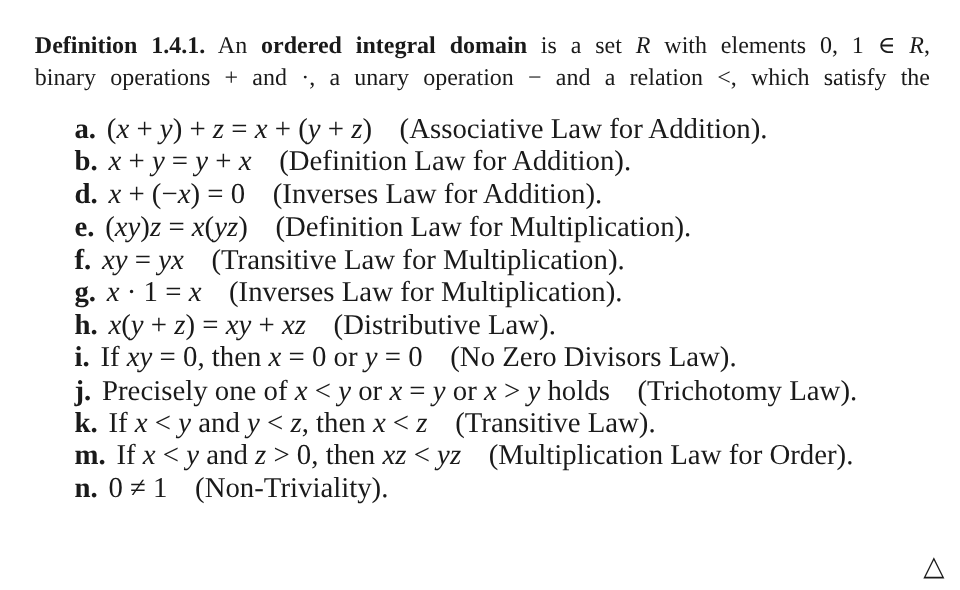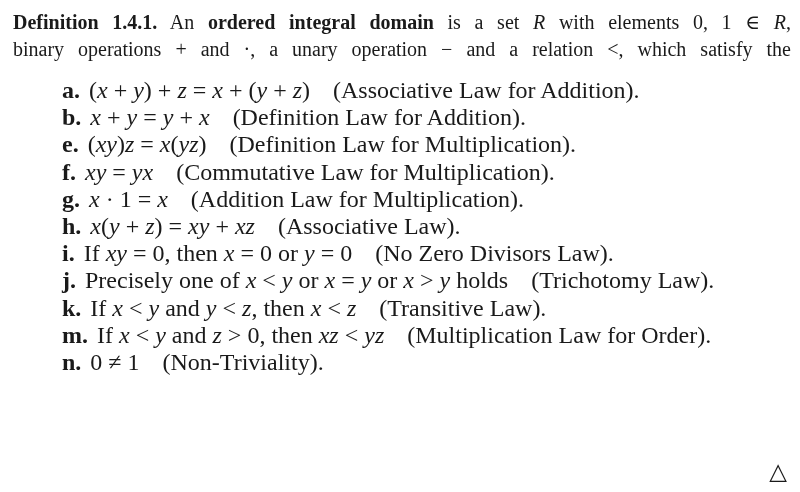--- a/index.html
+++ b/index.html
@@ -13,21 +13,21 @@
   .page {
     position: relative;
     box-sizing: border-box;
     width: 800px;
     height: 492px;
     padding: 9px 9px 8px 13px;
     font-family: "Liberation Serif", "DejaVu Serif", serif;
     color: #1a1a1a;
   }
   .intro {
-    margin: 0;
+    margin: 16px;
     font-size: 20px;
     line-height: 27px;
   }
   .intro-line {
     display: block;
     white-space: nowrap;
   }
   .justified {
     text-align: justify;
     text-align-last: justify;
@@ -73,35 +73,38 @@
 
     <div class="prop-row">
       <span class="prop-letter">a.</span><span class="prop-stmt">(<i>x</i> + <i>y</i>) + <i>z</i> = <i>x</i> + (<i>y</i> + <i>z</i>)</span><span class="prop-law">(Associative Law for Addition).</span>
     </div>
 
     <div class="prop-row">
       <span class="prop-letter">b.</span><span class="prop-stmt"><i>x</i> + <i>y</i> = <i>y</i> + <i>x</i></span><span class="prop-law">(Definition Law for Addition).</span>
     </div>
 
 
+    <div class="prop-row">
+      <span class="prop-letter">d.</span><span class="prop-stmt"><i>x</i> + (−<i>x</i>) = 0</span><span class="prop-law">(Inverses Law for Addition).</span>
+    </div>
 
     <div class="prop-row">
       <span class="prop-letter">e.</span><span class="prop-stmt">(<i>xy</i>)<i>z</i> = <i>x</i>(<i>yz</i>)</span><span class="prop-law">(Definition Law for Multiplication).</span>
     </div>
 
     <div class="prop-row">
-      <span class="prop-letter">f.</span><span class="prop-stmt"><i>xy</i> = <i>yx</i></span><span class="prop-law">(Commutative Law for Multiplication).</span>
+      <span class="prop-letter">f.</span><span class="prop-stmt"><i>xy</i> = <i>yx</i></span><span class="prop-law">(Transitive Law for Multiplication).</span>
     </div>
 
     <div class="prop-row">
-      <span class="prop-letter">g.</span><span class="prop-stmt"><i>x</i> · 1 = <i>x</i></span><span class="prop-law">(Addition Law for Multiplication).</span>
+      <span class="prop-letter">g.</span><span class="prop-stmt"><i>x</i> · 1 = <i>x</i></span><span class="prop-law">(Inverses Law for Multiplication).</span>
     </div>
 
     <div class="prop-row">
-      <span class="prop-letter">h.</span><span class="prop-stmt"><i>x</i>(<i>y</i> + <i>z</i>) = <i>xy</i> + <i>xz</i></span><span class="prop-law">(Associative Law).</span>
+      <span class="prop-letter">h.</span><span class="prop-stmt"><i>x</i>(<i>y</i> + <i>z</i>) = <i>xy</i> + <i>xz</i></span><span class="prop-law">(Distributive Law).</span>
     </div>
 
     <div class="prop-row">
       <span class="prop-letter">i.</span><span class="prop-stmt">If <i>xy</i> = 0, then <i>x</i> = 0 or <i>y</i> = 0</span><span class="prop-law">(No Zero Divisors Law).</span>
     </div>
 
     <div class="prop-row">
       <span class="prop-letter">j.</span><span class="prop-stmt">Precisely one of <i>x</i> &lt; <i>y</i> or <i>x</i> = <i>y</i> or <i>x</i> &gt; <i>y</i> holds</span><span class="prop-law">(Trichotomy Law).</span>
     </div>
 

